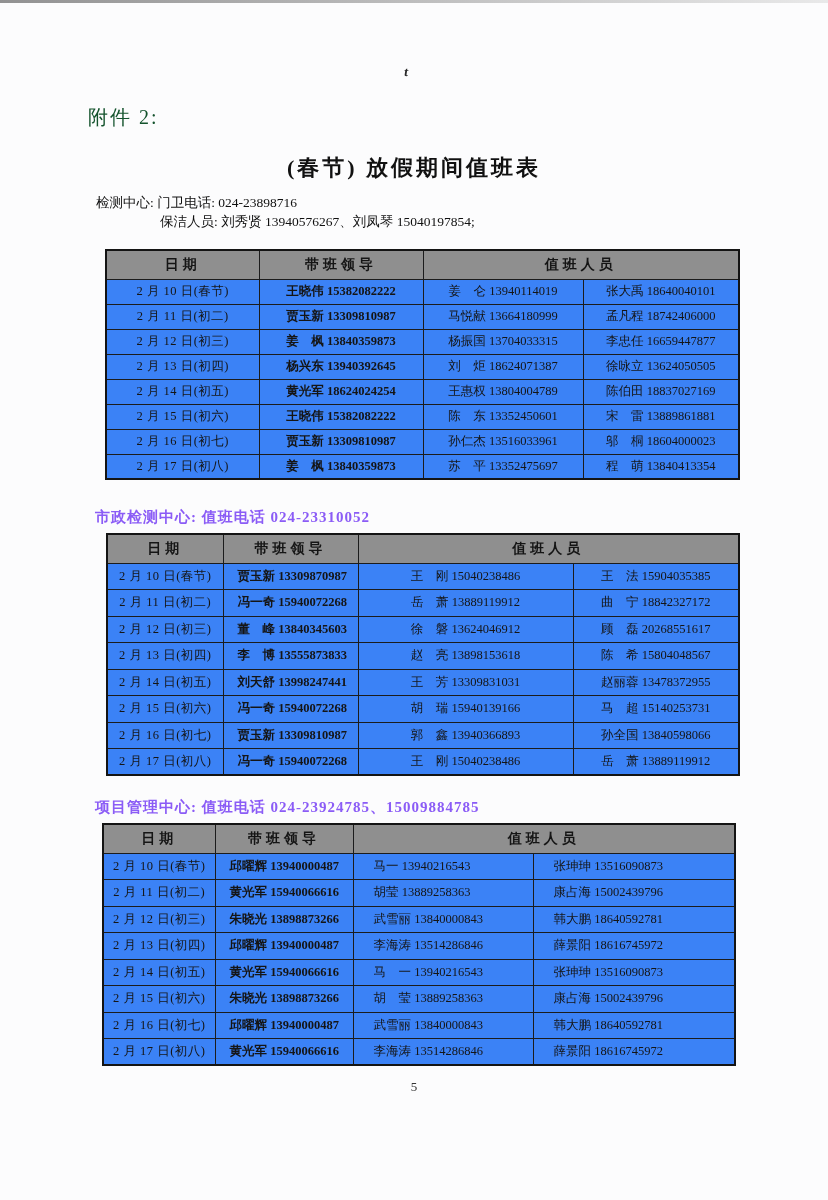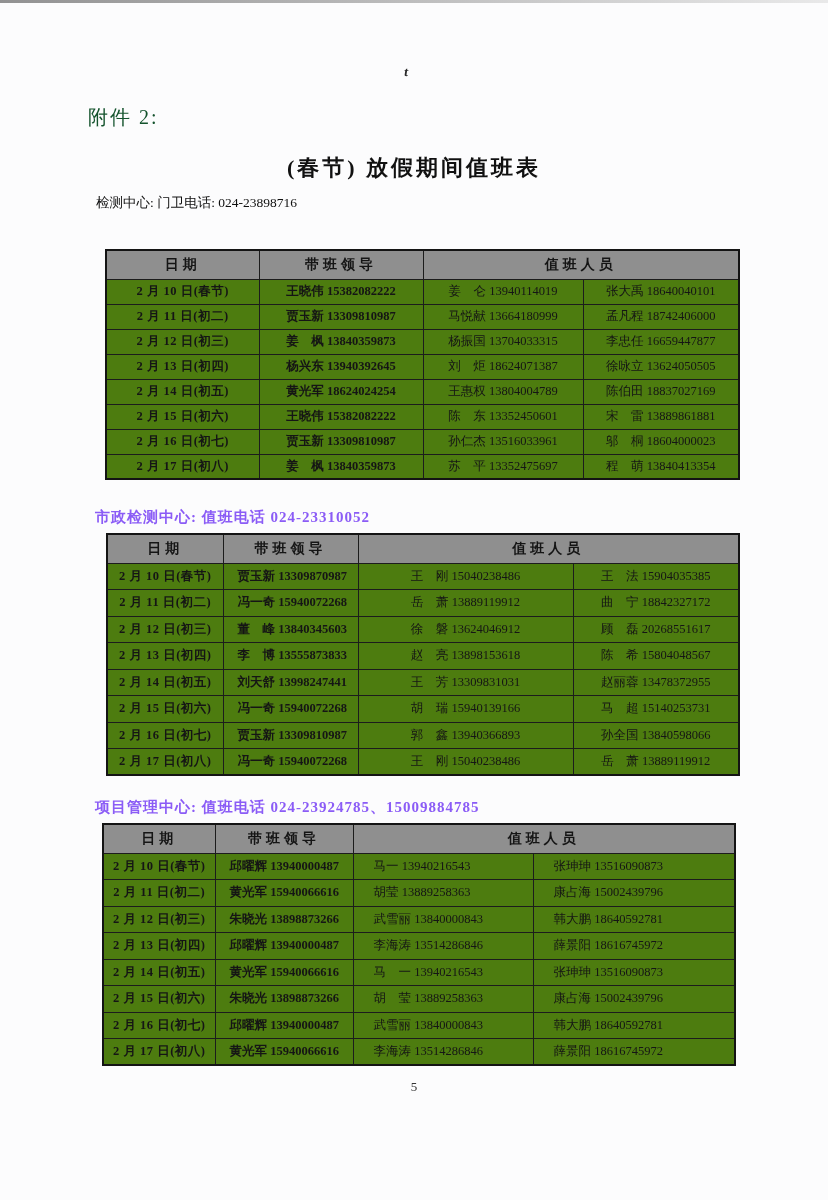--- a/index.html
+++ b/index.html
@@ -41,40 +41,40 @@
     white-space: nowrap;
   }
   #sec2-heading { top: 508px; }
   #sec3-heading { top: 798px; }
 
   table.duty {
     position: absolute;
     border-collapse: collapse;
     table-layout: fixed;
     border: 2.4px solid #141414;
-    background: #4d7c0f;
+    background: #3b82f6;
   }
   #table1 { left: 105px; top: 249px; width: 633px; }
   #table2 { left: 106px; top: 533px; width: 632px; }
   #table3 { left: 102px; top: 823px; width: 632px; }
 
   table.duty th, table.duty td {
     border: 1.6px solid #1c1c1c;
     overflow: hidden; white-space: nowrap;
   }
   table.duty th {
     background: #8f8f8f;
     color: #151515;
     font-size: 14px; font-weight: 700; letter-spacing: 4px;
     height: 29px; text-align: center;
   }
   #table1 td { height: 25px; }
   #table2 td, #table3 td { height: 26.5px; }
 
-  td.c-date { text-align: center; font-weight: 700; font-size: 12.5px; letter-spacing: .5px; }
+  td.c-date { text-align: center; font-weight: 400; font-size: 12.5px; letter-spacing: .5px; }
   td.c-leader { font-weight: 700; font-size: 12.5px; }
   #table1 td.c-leader { text-align: center; }
   #table2 td.c-leader, #table3 td.c-leader { text-align: left; padding-left: 14px; }
   td.c-p1, td.c-p2 { font-size: 12.5px; }
   #table1 td.c-p1, #table1 td.c-p2,
   #table2 td.c-p1, #table2 td.c-p2 { text-align: center; font-weight: 400; }
   #table3 td.c-p1, #table3 td.c-p2 { text-align: left; padding-left: 20px; font-weight: 400; }
 
   .page-number {
     position: absolute; left: 0; top: 1079px; width: 828px;
@@ -85,20 +85,21 @@
 <body>
 
 <div class="scan-top-edge"></div>
 <div class="top-mark">t</div>
 
 <div class="attachment">附件 2:</div>
 <div class="doc-title">(春节) 放假期间值班表</div>
 
 <div class="info-block">
   <div class="info-line">检测中心: 门卫电话: 024-23898716</div>
+  <div class="info-line indent">保洁人员: 刘秀贤 13940576267、刘凤琴 15040197854;</div>
 </div>
 
 <table class="duty" id="table1">
   <colgroup>
       <col style="width:153px">
       <col style="width:164px">
       <col style="width:160px">
       <col style="width:156px">
     </colgroup>
   <thead>

